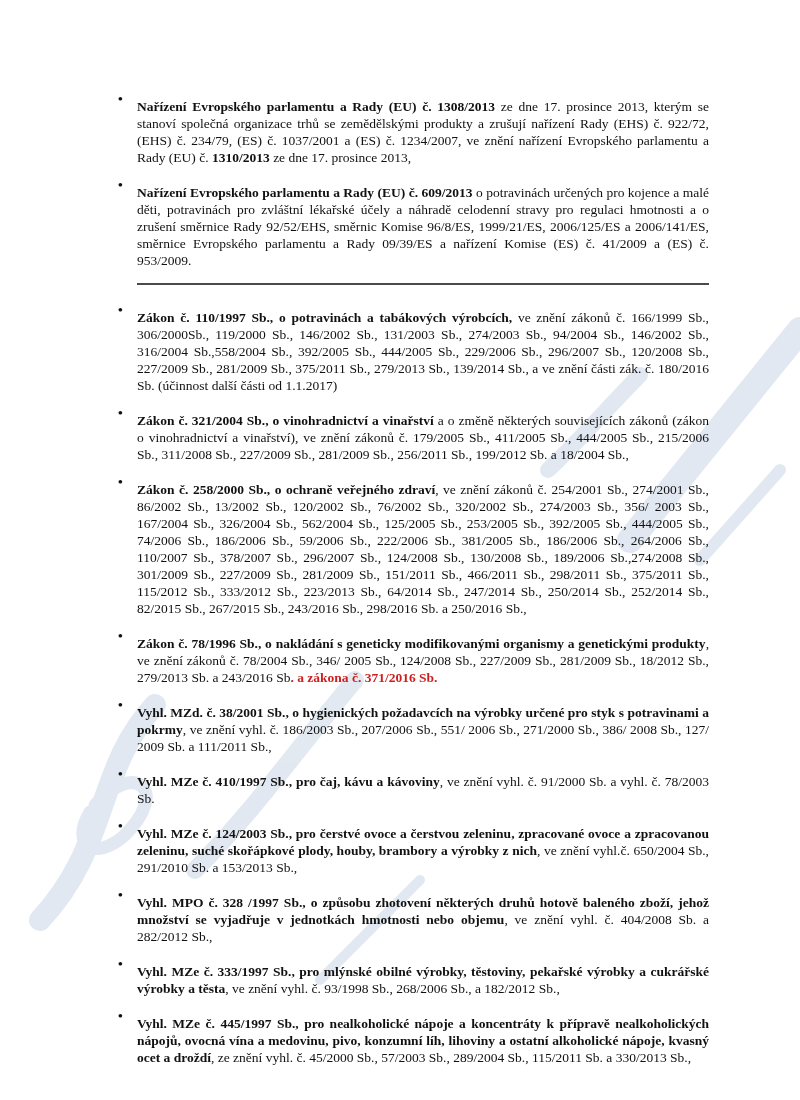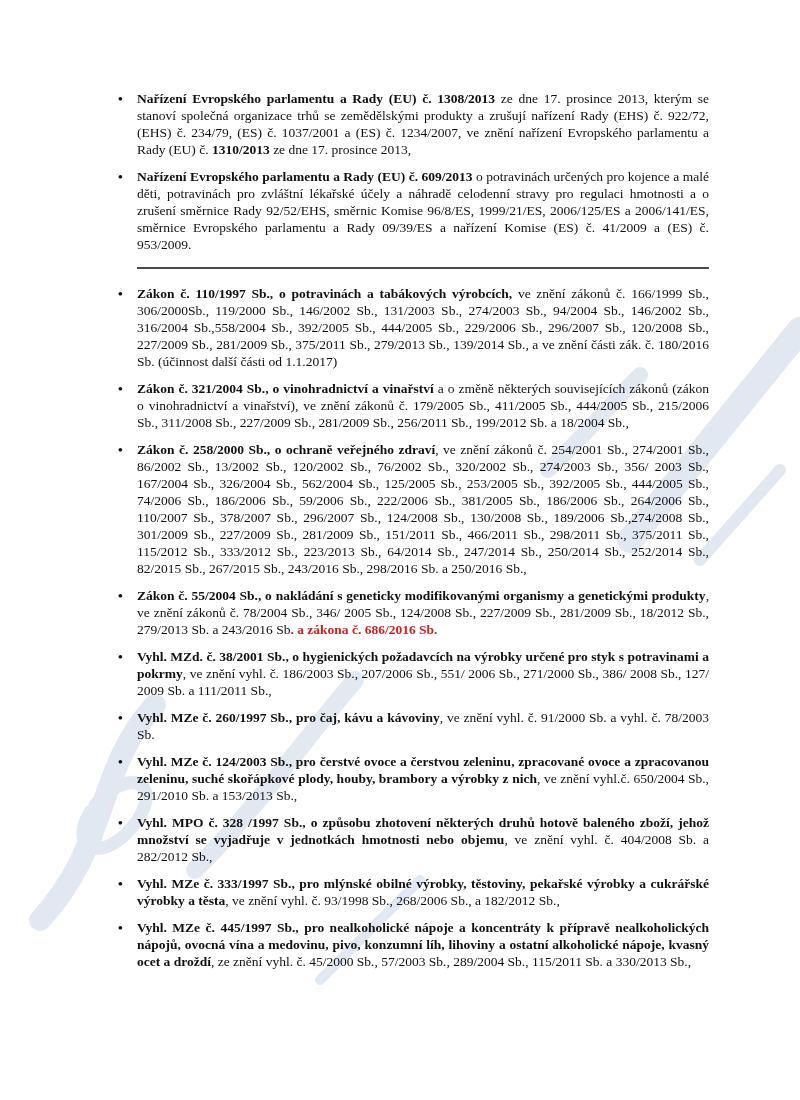--- a/index.html
+++ b/index.html
@@ -28,20 +28,21 @@
   }
   .bullet{
     flex:0 0 32px;
     box-sizing:border-box;
     padding-left:13px;
     font-weight:bold;
   }
   .text{
     flex:1;
     text-align:justify;
+    margin-top:8px;
   }
   .text span.b{font-weight:bold;}
   .text span.n{font-weight:normal;}
   .text span.rb{font-weight:bold;color:var(--red,#cc2020);}
   .divider{
     height:2px;
     background:var(--divider,#444);
     margin:14px 0 16px 32px;
   }
 </style>
@@ -79,29 +80,29 @@
       <div class="item">
         <span class="bullet">•</span>
         <div class="text"><span class="b">Zákon č. 321/2004 Sb., o vinohradnictví a vinařství </span><span class="n">a o změně některých souvisejících zákonů (zákon o vinohradnictví a vinařství), ve znění zákonů č. 179/2005 Sb., 411/2005 Sb., 444/2005 Sb., 215/2006 Sb., 311/2008 Sb., 227/2009 Sb., 281/2009 Sb., 256/2011 Sb., 199/2012 Sb. a 18/2004 Sb.,</span></div>
       </div>
       <div class="item">
         <span class="bullet">•</span>
         <div class="text"><span class="b">Zákon č. 258/2000 Sb., o ochraně veřejného zdraví</span><span class="n">, ve znění zákonů č. 254/2001 Sb., 274/2001 Sb., 86/2002 Sb., 13/2002 Sb., 120/2002 Sb., 76/2002 Sb., 320/2002 Sb., 274/2003 Sb., 356/ 2003 Sb., 167/2004 Sb., 326/2004 Sb., 562/2004 Sb., 125/2005 Sb., 253/2005 Sb., 392/2005 Sb., 444/2005 Sb., 74/2006 Sb., 186/2006 Sb., 59/2006 Sb., 222/2006 Sb., 381/2005 Sb., 186/2006 Sb., 264/2006 Sb., 110/2007 Sb., 378/2007 Sb., 296/2007 Sb., 124/2008 Sb., 130/2008 Sb., 189/2006 Sb.,274/2008 Sb., 301/2009 Sb., 227/2009 Sb., 281/2009 Sb., 151/2011 Sb., 466/2011 Sb., 298/2011 Sb., 375/2011 Sb., 115/2012 Sb., 333/2012 Sb., 223/2013 Sb., 64/2014 Sb., 247/2014 Sb., 250/2014 Sb., 252/2014 Sb., 82/2015 Sb., 267/2015 Sb., 243/2016 Sb., 298/2016 Sb. a 250/2016 Sb.,</span></div>
       </div>
       <div class="item">
         <span class="bullet">•</span>
-        <div class="text"><span class="b">Zákon č. 55/2004 Sb., o nakládání s geneticky modifikovanými organismy a genetickými produkty</span><span class="n">, ve znění zákonů č. 78/2004 Sb., 346/ 2005 Sb., 124/2008 Sb., 227/2009 Sb., 281/2009 Sb., 18/2012 Sb., 279/2013 Sb. a 243/2016 Sb</span><span class="rb">. a zákona č. 686/2016 Sb.</span></div>
+        <div class="text"><span class="b">Zákon č. 78/1996 Sb., o nakládání s geneticky modifikovanými organismy a genetickými produkty</span><span class="n">, ve znění zákonů č. 78/2004 Sb., 346/ 2005 Sb., 124/2008 Sb., 227/2009 Sb., 281/2009 Sb., 18/2012 Sb., 279/2013 Sb. a 243/2016 Sb</span><span class="rb">. a zákona č. 371/2016 Sb.</span></div>
       </div>
       <div class="item">
         <span class="bullet">•</span>
         <div class="text"><span class="b">Vyhl. MZd. č. 38/2001 Sb., o hygienických požadavcích na výrobky určené pro styk s potravinami a pokrmy</span><span class="n">, ve znění vyhl. č. 186/2003 Sb., 207/2006 Sb., 551/ 2006 Sb., 271/2000 Sb., 386/ 2008 Sb., 127/ 2009 Sb. a 111/2011 Sb.,</span></div>
       </div>
       <div class="item">
         <span class="bullet">•</span>
-        <div class="text"><span class="b">Vyhl. MZe č. 260/1997 Sb., pro čaj, kávu a kávoviny</span><span class="n">, ve znění vyhl. č. 91/2000 Sb. a vyhl. č. 78/2003 Sb.</span></div>
+        <div class="text"><span class="b">Vyhl. MZe č. 410/1997 Sb., pro čaj, kávu a kávoviny</span><span class="n">, ve znění vyhl. č. 91/2000 Sb. a vyhl. č. 78/2003 Sb.</span></div>
       </div>
       <div class="item">
         <span class="bullet">•</span>
         <div class="text"><span class="b">Vyhl. MZe č. 124/2003 Sb., pro čerstvé ovoce a čerstvou zeleninu, zpracované ovoce a zpracovanou zeleninu, suché skořápkové plody, houby, brambory a výrobky z nich</span><span class="n">, ve znění vyhl.č. 650/2004 Sb., 291/2010 Sb. a 153/2013 Sb.,</span></div>
       </div>
       <div class="item">
         <span class="bullet">•</span>
         <div class="text"><span class="b">Vyhl. MPO č. 328 /1997 Sb., o způsobu zhotovení některých druhů hotově baleného zboží, jehož množství se vyjadřuje v jednotkách hmotnosti nebo objemu</span><span class="n">, ve znění vyhl. č. 404/2008 Sb. a 282/2012 Sb.,</span></div>
       </div>
       <div class="item">

